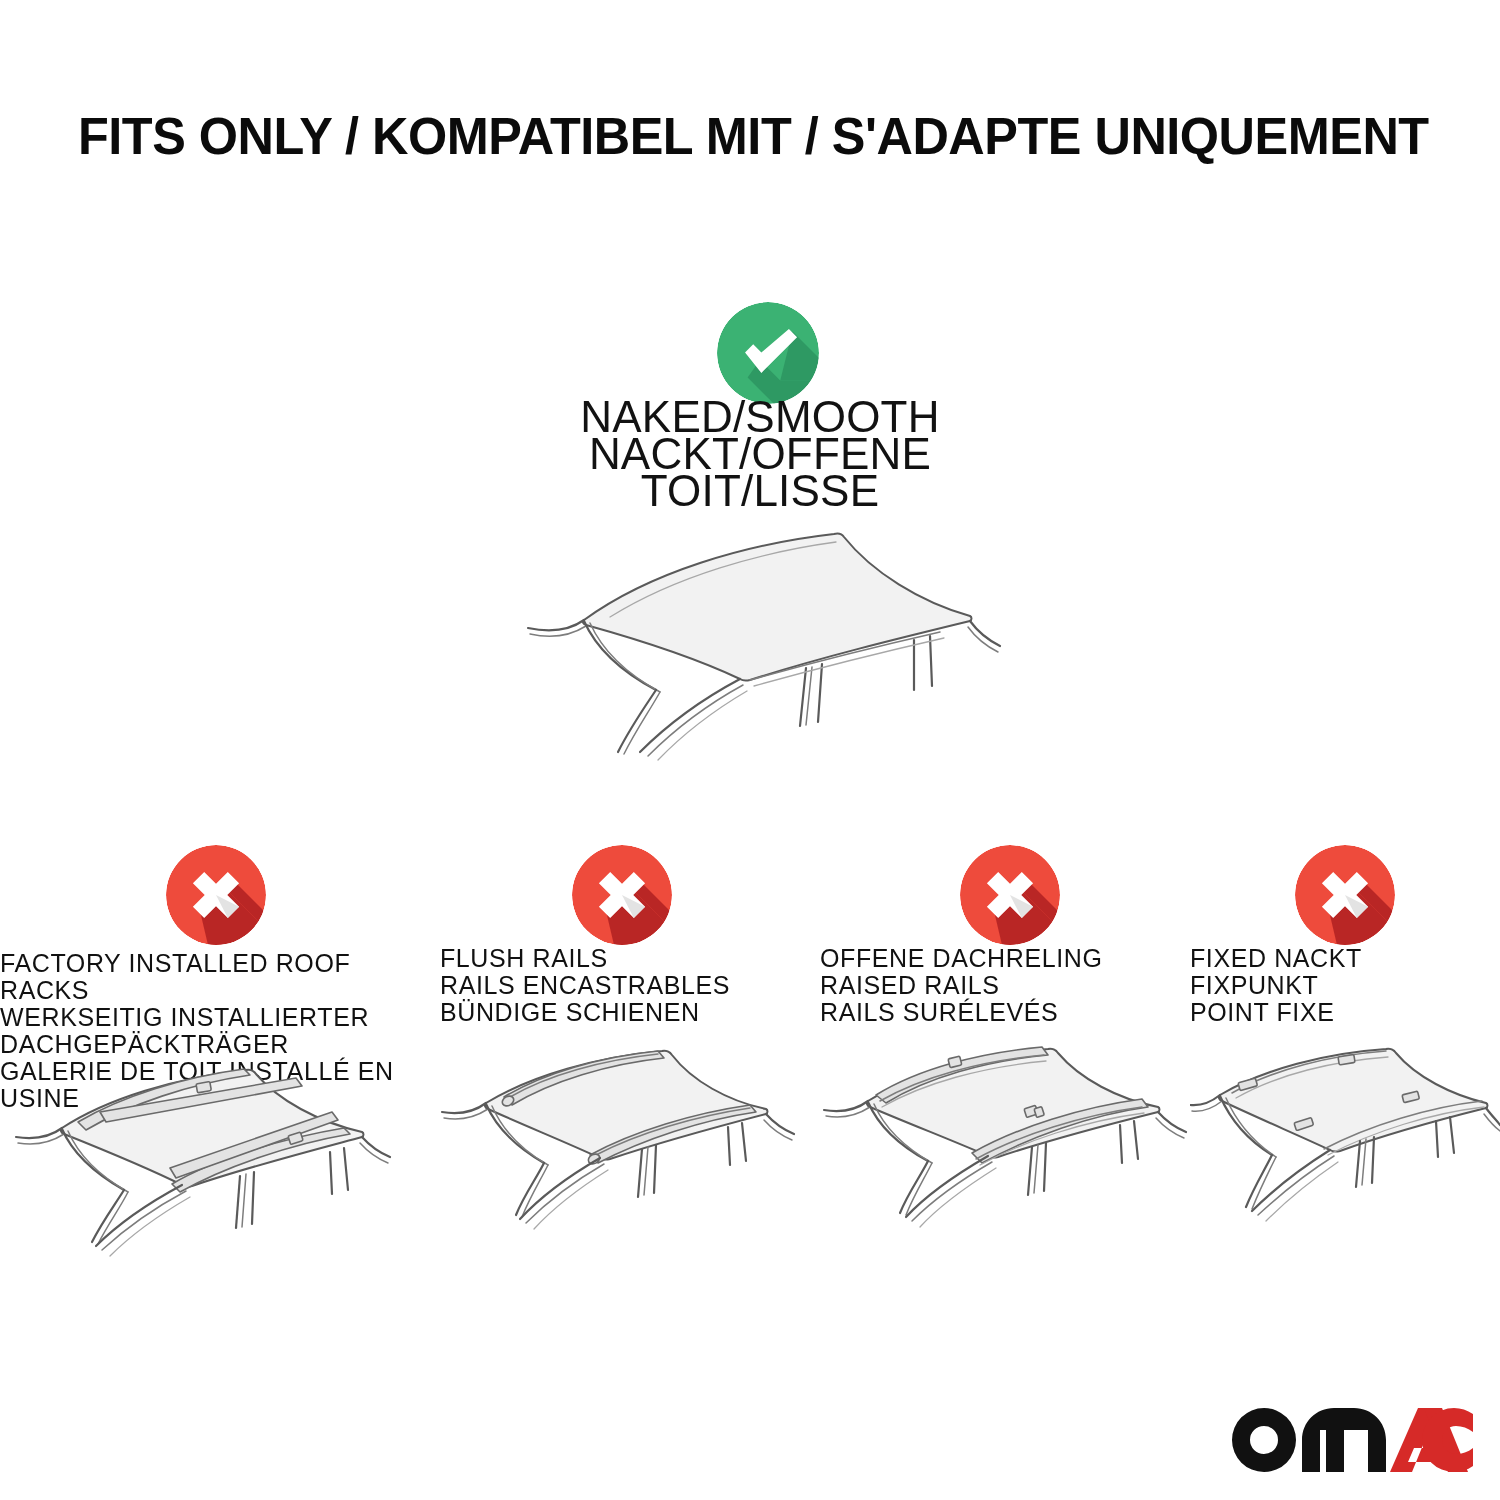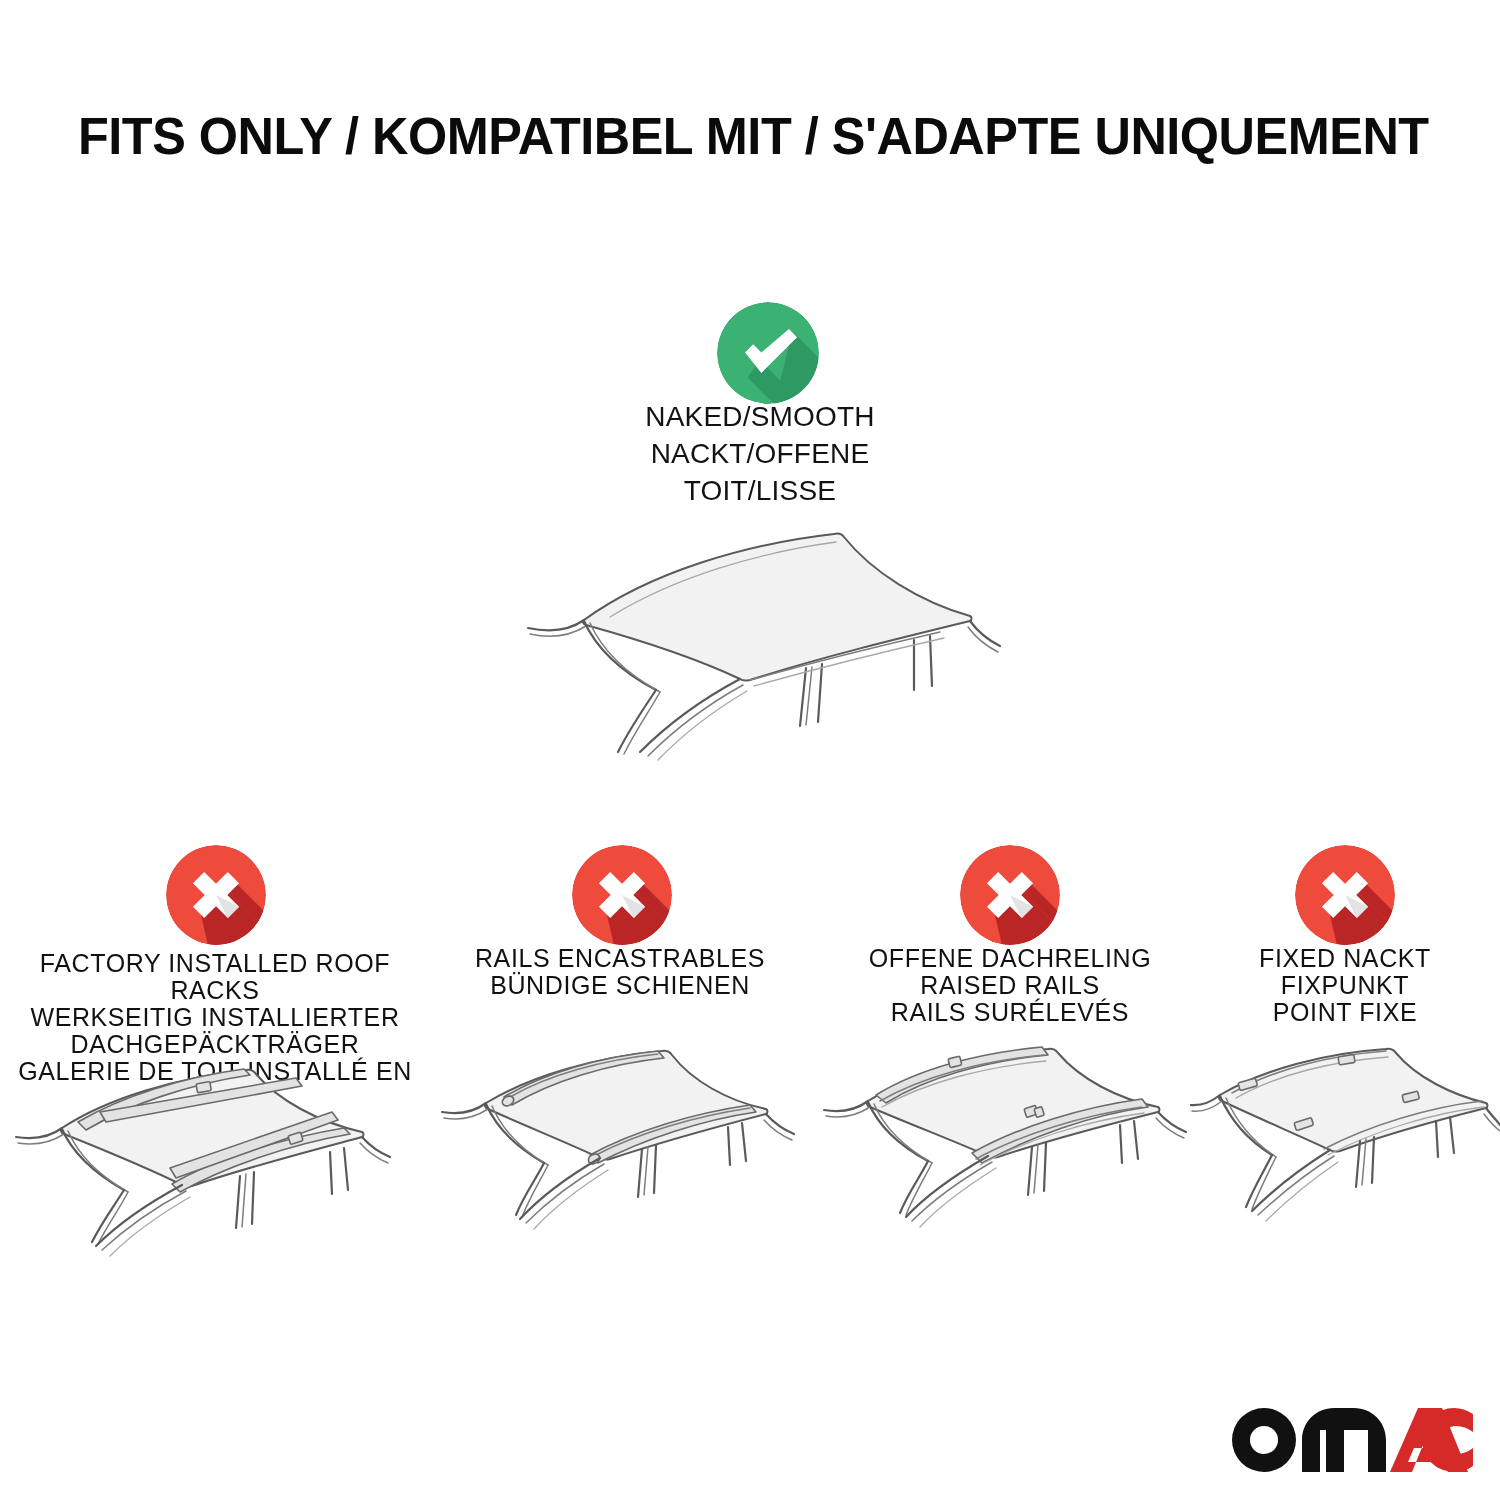--- a/index.html
+++ b/index.html
@@ -34,37 +34,36 @@
     border-radius:50%;
     overflow:hidden;
   }
   .icon-circle svg{display:block;width:100%;height:100%;}
 
   
   .hero-labels{
     position:absolute;
     left:520px; top:398px; width:480px;
     text-align:center;
-    font-size:28px;
+    font-size:44px;
     line-height:37px;
     letter-spacing:0.2px;
     color:#121212;
     font-weight:400;
   }
   .hero-art{
     position:absolute;
     left:500px; top:520px; width:520px; height:280px;
   }
 
   
   .col{position:absolute;top:845px;}
   .col .caption{
     position:absolute;
     left:0; width:100%;
-    text-align:center;
     font-size:25px;
     line-height:27px;
     letter-spacing:0.6px;
     color:#111111;
   }
   .col .art{position:absolute;left:0;width:100%;}
 
   .col-1{left:0px;width:430px;}
   .col-2{left:440px;width:360px;}
   .col-3{left:820px;width:380px;}
@@ -241,20 +240,21 @@
         <g clip-path="url(#rc2)">
           <circle cx="50" cy="50" r="50" fill="#ee4b3c"></circle>
           <path d="M58 42 L100 84 L100 100 L42 100 L34 66 Z" fill="#b22222" opacity="0.9"></path>
           <path d="M66 34 L100 68 L100 84 L58 42 Z" fill="#b22222" opacity="0.9"></path>
           <path d="M38.2 26.9 L50 38.7 L61.8 26.9 L73.1 38.2 L61.3 50 L73.1 61.8 L61.8 73.1 L50 61.3 L38.2 73.1 L26.9 61.8 L38.7 50 L26.9 38.2 Z" fill="#ffffff"></path>
           <path d="M50 50 L61.8 73.1 L73.1 61.8 Z" fill="#e3e3e3"></path>
         </g>
       </svg>
     </div>
     <div class="caption">
+      <div>FLUSH RAILS</div>
       <div>RAILS ENCASTRABLES</div>
       <div>BÜNDIGE SCHIENEN</div>
     </div>
     <div class="art">
       <svg viewBox="0 0 360 200" xmlns="http://www.w3.org/2000/svg">
         <path class="fillpanel" fill="#fcfcfc" d="M46 58 C92 30 158 12 222 6 C226 5 230 7 232 10
                  C252 36 288 56 326 64 C328 65 328 68 326 69
                  C276 82 218 98 170 114 C166 115 163 115 160 113
                  C128 98 88 82 48 64 C45 63 44 60 46 58 Z"></path>
 

